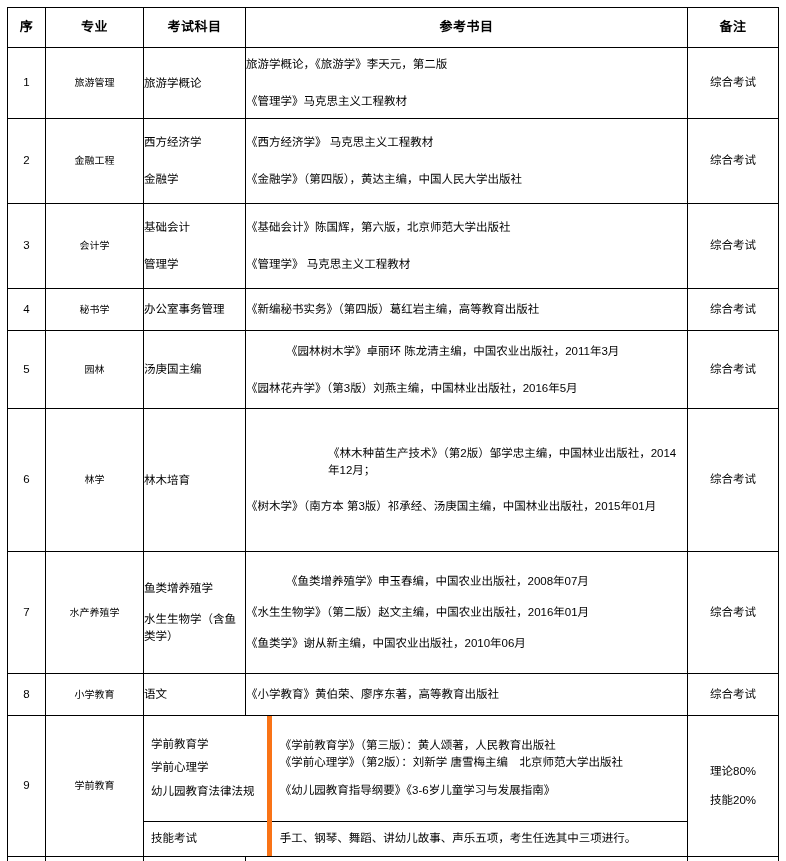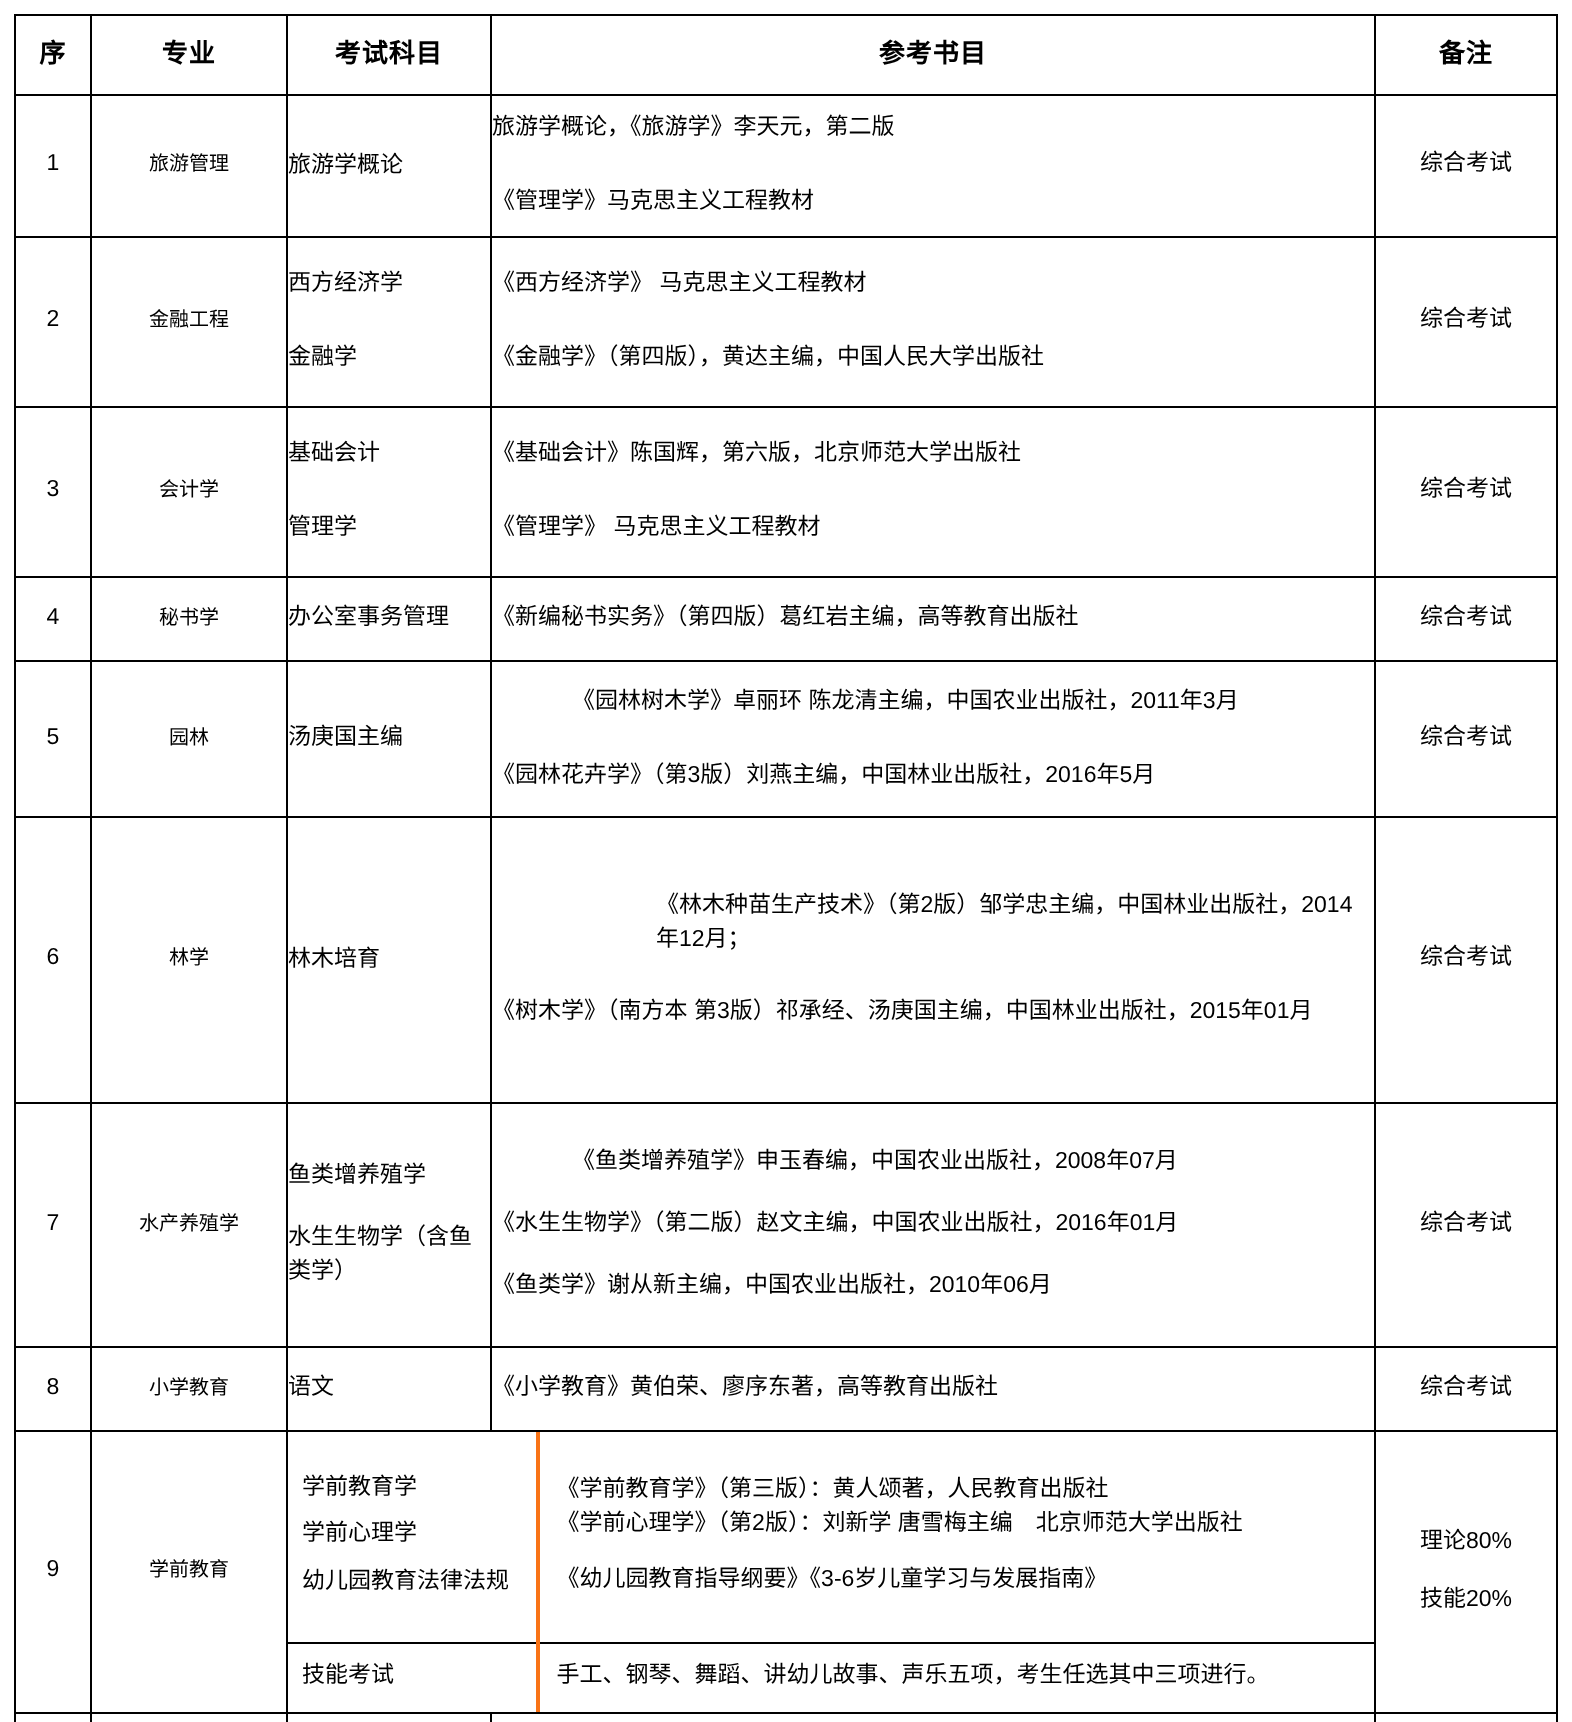--- a/index.html
+++ b/index.html
@@ -112,21 +112,21 @@
   table.sub td {
     border: 0;
     border-bottom: 1px solid #000000;
     vertical-align: middle;
     padding: 0;
     box-sizing: border-box;
   }
   table.sub tr:last-child td { border-bottom: 0; }
   table.sub td.s-subj {
     padding: 0 7px;
-    border-right: 2px solid #f97316;
+    border-right: 5px solid #f97316;
     font-size: 11.5px;
     line-height: 1.55;
     font-family: Liberation Serif, serif;
   }
   table.sub td.s-books {
     padding: 0 8px;
     font-size: 11.5px;
     line-height: 1.55;
   }
 

